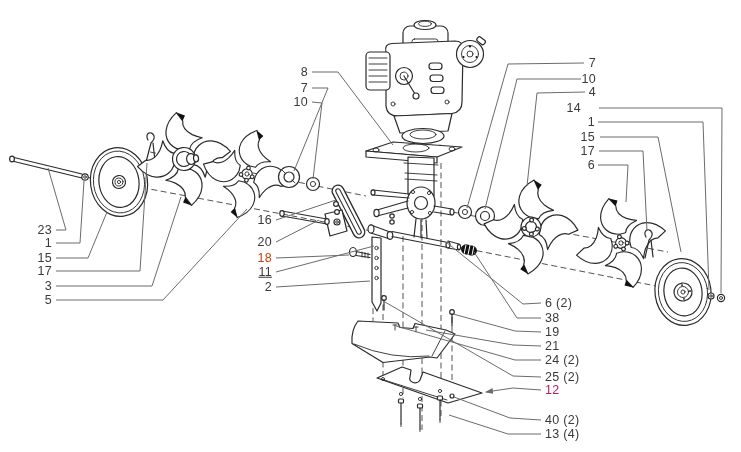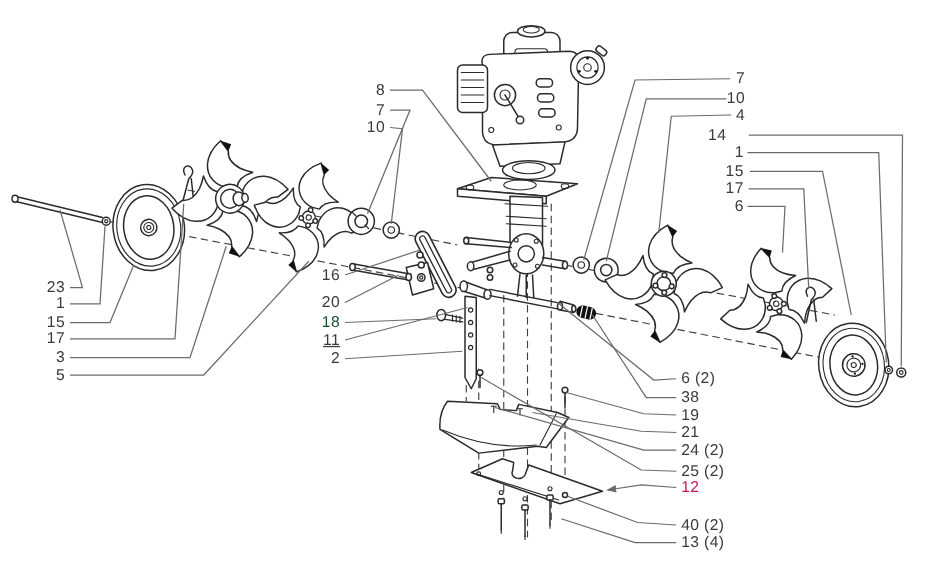--- a/index.html
+++ b/index.html
@@ -364,21 +364,21 @@
       <span class="callout end" style="left: 52px; top: 243px; color: rgb(58, 58, 58);">1</span>
       <span class="callout end" style="left: 52px; top: 258px; color: rgb(58, 58, 58);">15</span>
       <span class="callout end" style="left: 52px; top: 271px; color: rgb(58, 58, 58);">17</span>
       <span class="callout end" style="left: 52px; top: 286px; color: rgb(58, 58, 58);">3</span>
       <span class="callout end" style="left: 52px; top: 300px; color: rgb(58, 58, 58);">5</span>
       <span class="callout end" style="left: 308px; top: 72px; color: rgb(58, 58, 58);">8</span>
       <span class="callout end" style="left: 308px; top: 88px; color: rgb(58, 58, 58);">7</span>
       <span class="callout end" style="left: 308px; top: 102px; color: rgb(58, 58, 58);">10</span>
       <span class="callout end" style="left: 272px; top: 220px; color: rgb(58, 58, 58);">16</span>
       <span class="callout end" style="left: 272px; top: 242px; color: rgb(58, 58, 58);">20</span>
-      <span class="callout end" style="left: 272px; top: 258px; color: #14532d;">18</span>
+      <span class="callout end" style="left: 272px; top: 258px; color: #c2410c;">18</span>
       <span class="callout end" style="left: 272px; top: 272px; color: rgb(58, 58, 58); text-decoration: underline;">11</span>
       <span class="callout end" style="left: 272px; top: 287px; color: rgb(58, 58, 58);">2</span>
       <span class="callout end" style="left: 596px; top: 63px; color: rgb(58, 58, 58);">7</span>
       <span class="callout end" style="left: 596px; top: 79px; color: rgb(58, 58, 58);">10</span>
       <span class="callout end" style="left: 596px; top: 92px; color: rgb(58, 58, 58);">4</span>
       <span class="callout end" style="left: 581px; top: 108px; color: rgb(58, 58, 58);">14</span>
       <span class="callout end" style="left: 595px; top: 122px; color: rgb(58, 58, 58);">1</span>
       <span class="callout end" style="left: 595px; top: 137px; color: rgb(58, 58, 58);">15</span>
       <span class="callout end" style="left: 595px; top: 151px; color: rgb(58, 58, 58);">17</span>
       <span class="callout end" style="left: 595px; top: 165px; color: rgb(58, 58, 58);">6</span>

